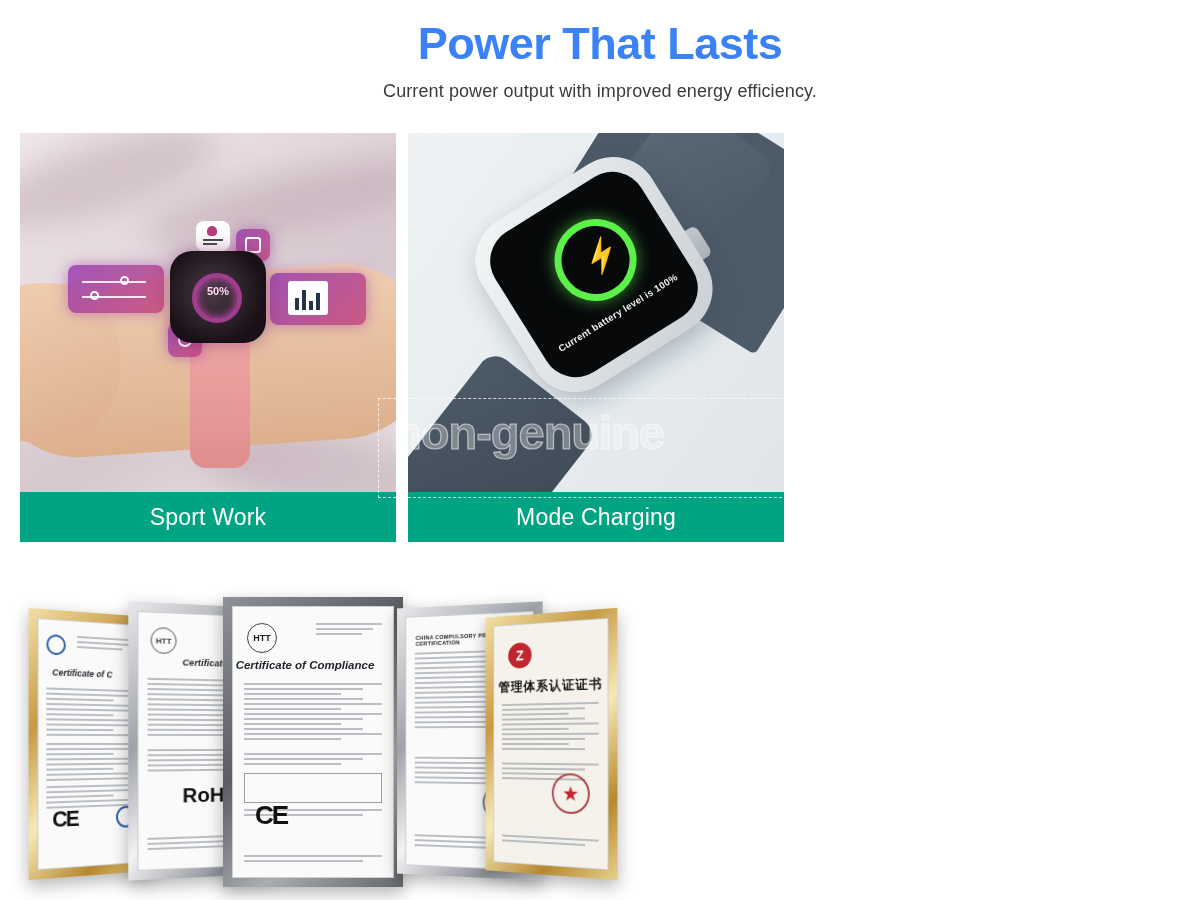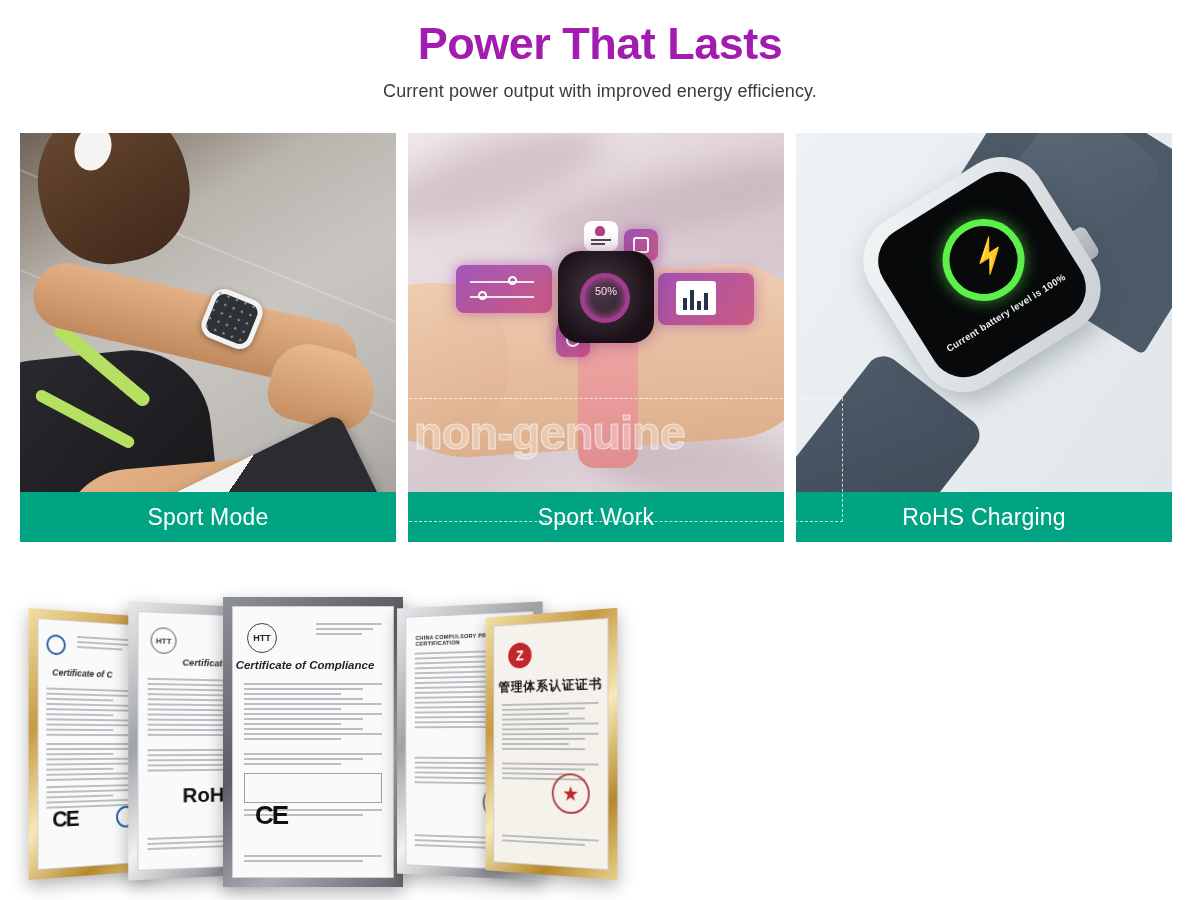--- a/index.html
+++ b/index.html
@@ -2,21 +2,21 @@
 <html><head>
 <meta charset="utf-8">
 <style>
   * { box-sizing: border-box; margin:0; padding:0; }
   html,body { width:1200px; height:900px; background:#ffffff; }
   body { font-family:"Liberation Sans", sans-serif; position:relative; overflow:hidden; }
 
   
   .header { width:1200px; padding-top:18px; text-align:center; }
   .header h1 {
-    font-size:45px; font-weight:bold; color:#a21caf; letter-spacing:-0.5px;
+    font-size:45px; font-weight:bold; color:#3b82f6; letter-spacing:-0.5px;
     line-height:1.15;
   }
   .header p { font-size:18px; color:#3b3b3b; margin-top:11px; letter-spacing:0.1px; }
 
   
   .cards { position:absolute; left:20px; top:133px; width:1160px; height:409px;
            display:flex; gap:12px; }
   .card { position:relative; width:376px; height:409px; overflow:hidden; background:#dfe3e6; }
   .card .photo { position:absolute; inset:0 0 50px 0; overflow:hidden; }
   .card .caption {
@@ -73,21 +73,21 @@
   .ph2 .fist { position:absolute; left:-60px; top:150px; width:160px; height:160px;
      background:linear-gradient(160deg,#f2d0b5,#dcae8b); border-radius:50% 44% 46% 50%;}
   .ph2 .band { position:absolute; left:170px; top:160px; width:60px; height:175px;
      background:linear-gradient(180deg,#f3b0ab,#e08d8e); border-radius:10px 10px 16px 16px;}
   .ph2 .face { position:absolute; left:150px; top:118px; width:96px; height:92px;
      background:radial-gradient(circle at 45% 45%,#4a3a46,#191117 70%); border-radius:22px;
      box-shadow:0 0 18px rgba(120,40,110,.5);}
   .ph2 .ring { position:absolute; left:22px; top:22px; width:50px; height:50px; border-radius:50%;
      border:5px solid #a13d8f; box-shadow:0 0 10px #c34fae inset;}
   .ph2 .pct  { position:absolute; left:0; right:0; top:34px; text-align:center;
-     font-size:11px; color:#ffd9f2; font-weight:normal;}
+     font-size:11px; color:#ffd9f2; font-weight:bold;}
   .ph2 .tile { position:absolute; border-radius:8px;
      background:linear-gradient(135deg,rgba(150,62,178,.85),rgba(196,63,120,.8));
      box-shadow:0 0 14px rgba(160,60,170,.55);}
   .ph2 .t-left  { left:48px; top:132px; width:96px; height:48px; }
   .ph2 .t-right { left:250px; top:140px; width:96px; height:52px; }
   .ph2 .t-top   { left:216px; top:96px;  width:34px; height:32px; }
   .ph2 .t-bot   { left:148px; top:190px; width:34px; height:34px; }
   .ph2 .t-white { left:176px; top:88px;  width:34px; height:30px; background:#fdfdfd; box-shadow:none;}
   .ph2 .t-white .av { position:absolute; left:11px; top:5px; width:10px; height:10px; background:#b3407d; border-radius:50% 50% 40% 40%;}
   .ph2 .t-white .ln { position:absolute; left:7px; width:20px; height:2px; background:#4a4a4a;}
@@ -111,21 +111,21 @@
      background:#07090b; border-radius:34px;}
   .ph3 .crown{ position:absolute; left:272px; top:96px; width:26px; height:34px;
      background:linear-gradient(120deg,#eceff1,#aeb5bb); border-radius:7px; transform:rotate(-32deg);}
   .ph3 .gring{ position:absolute; left:54px; top:30px; width:82px; height:82px; border-radius:50%;
      border:7px solid #5ef04a; box-shadow:0 0 16px rgba(94,240,74,.6);}
   .ph3 .bolt { position:absolute; left:84px; top:56px; font-size:30px; color:#5ef04a; line-height:1;}
   .ph3 .blvl { position:absolute; left:10px; right:10px; top:122px; text-align:center;
      color:#f1f1f1; font-size:9.5px; font-weight:bold; letter-spacing:.3px;}
 
   
-  .watermark { position:absolute; left:399px; top:398px; width:444px; height:124px;
+  .watermark { position:absolute; left:378px; top:398px; width:444px; height:100px;
      border:1px dashed rgba(255,255,255,.75); pointer-events:none; }
   .wm-big {
      position:absolute; left:14px; top:6px; font-size:47px; font-weight:bold;
      color:rgba(255,255,255,.30); letter-spacing:-1px; white-space:nowrap;
      -webkit-text-stroke:1.2px rgba(255,255,255,.55);
   }
   .wm-small {
      position:absolute; left:22px; top:66px; font-size:30px; font-weight:bold;
      color:rgba(255,255,255,.34); letter-spacing:.4px; white-space:nowrap;
      -webkit-text-stroke:1px rgba(255,255,255,.5);
@@ -163,41 +163,20 @@
 </head>
 <body>
 
 <div class="header">
   <h1>Power That Lasts</h1>
   <p>Current power output with improved energy efficiency.</p>
 </div>
 
 <div class="cards">
 
-  <div class="card">
-    <div class="photo ph1">
-      <div class="pave3"></div>
-        <div class="pave1"></div>
-        <div class="pave2"></div>
-      <div class="head"></div>
-        <div class="ear"></div>
-      <div class="torso"></div>
-        <div class="strapA"></div>
-        <div class="strapB"></div>
-      <div class="leg"></div>
-      <div class="arm"></div>
-      <div class="hand"></div>
-      <div class="wband"></div>
-      <div class="watch">
-        <div class="wdots"></div>
-      </div>
-      <div class="phone"></div>
-    </div>
-    <div class="caption">Sport Mode</div>
-  </div>
 
   <div class="card">
     <div class="photo ph2">
       <div class="fold1"></div>
         <div class="fold2"></div>
         <div class="fold3"></div>
       <div class="wrist"></div>
         <div class="fist"></div>
       <div class="band"></div>
 
@@ -246,21 +225,21 @@
       <div class="strapB"></div>
       <div class="crown"></div>
       <div class="case">
         <div class="scr">
           <div class="gring"></div>
           <div class="bolt">⚡</div>
           <div class="blvl">Current battery level is 100%</div>
         </div>
       </div>
     </div>
-    <div class="caption">RoHS Charging</div>
+    <div class="caption">Mode Charging</div>
   </div>
 </div>
 
 <div class="watermark">
   <div class="wm-big">non-genuine</div>
 </div>
 
 <div class="cert-section">
 
   <div class="cert-gallery">

